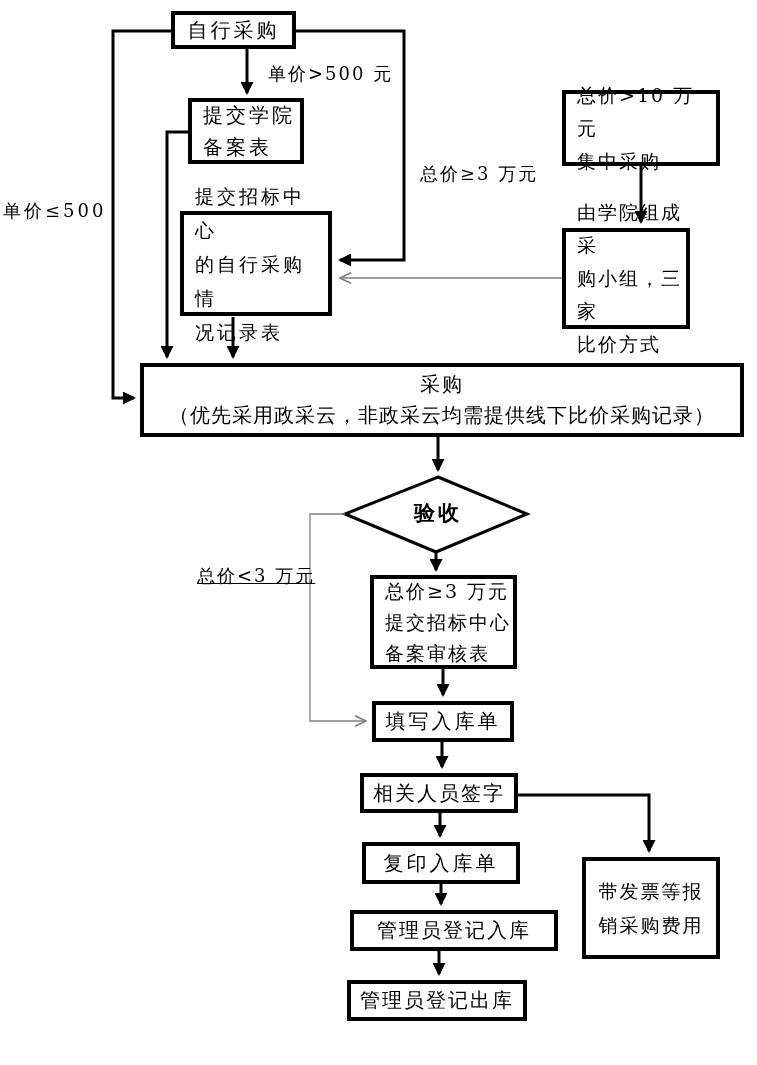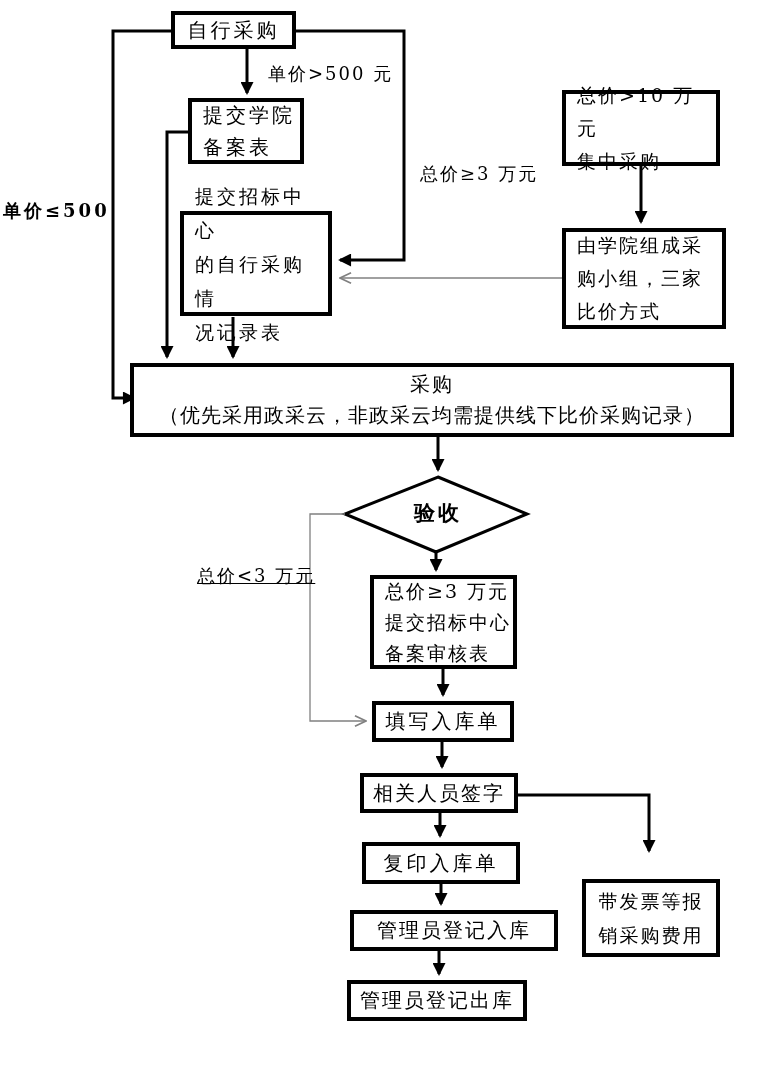--- a/index.html
+++ b/index.html
@@ -64,21 +64,21 @@
     font-weight: bold;
   }
   .edge-label {
     position: absolute;
     font-size: 18px;
     letter-spacing: 2px;
     white-space: nowrap;
   }
   .lbl-unit-gt { left: 268px; top: 62px; }
   .lbl-total-ge { left: 420px; top: 162px; }
-  .lbl-unit-le { left: 3px; top: 199px; letter-spacing: 3px; font-weight: bold; }
+  .lbl-unit-le { left: 3px; top: 199px; letter-spacing: 3px; }
   .lbl-total-lt { left: 197px; top: 564px; text-decoration: underline; }
 </style>
 </head>
 <body>
 
 <div class="canvas">
 
   <svg class="connectors" viewBox="0 0 757 1065" xmlns="http://www.w3.org/2000/svg">
     <defs>
       <marker id="arrow" viewBox="0 0 10 10" refX="8.5" refY="5" markerWidth="14" markerHeight="13" markerUnits="userSpaceOnUse" orient="auto">
@@ -126,27 +126,27 @@
     <div>提交招标中心</div>
     <div>的自行采购情</div>
     <div>况记录表</div>
   </div>
 
   <div class="node left" style="left:562px; top:90px; width:158px; height:76px; line-height:33px; letter-spacing:2px;">
     <div>总价&gt;10 万元</div>
     <div>集中采购</div>
   </div>
 
-  <div class="node left" style="left:562px; top:228px; width:164px; height:101px; line-height:33px; letter-spacing:2px;">
+  <div class="node left" style="left:562px; top:228px; width:128px; height:101px; line-height:33px; letter-spacing:2px;">
     <div>由学院组成采</div>
     <div>购小组，三家</div>
     <div>比价方式</div>
   </div>
 
-  <div class="node center big" style="left:130px; top:363px; width:604px; height:74px; line-height:31px;">
+  <div class="node center big" style="left:140px; top:363px; width:604px; height:74px; line-height:31px;">
     <div class="purchase-line1">采购</div>
     <div class="purchase-line2">（优先采用政采云，非政采云均需提供线下比价采购记录）</div>
   </div>
 
   <div class="diamond-label">验收</div>
 
   <div class="node left" style="left:370px; top:575px; width:147px; height:94px; line-height:31px; letter-spacing:2px;">
     <div>总价≥3 万元</div>
     <div>提交招标中心</div>
     <div>备案审核表</div>
@@ -165,21 +165,21 @@
   </div>
 
   <div class="node center big" style="left:350px; top:910px; width:208px; height:41px; letter-spacing:2px;">
     <div>管理员登记入库</div>
   </div>
 
   <div class="node center big" style="left:347px; top:980px; width:180px; height:41px; letter-spacing:2px;">
     <div>管理员登记出库</div>
   </div>
 
-  <div class="node center" style="left:582px; top:857px; width:138px; height:78px; line-height:34px; letter-spacing:2px;margin-top:22px;">
+  <div class="node center" style="left:582px; top:857px; width:138px; height:102px; line-height:34px; letter-spacing:2px;">
     <div>带发票等报</div>
     <div>销采购费用</div>
   </div>
 
   <div class="edge-label lbl-unit-gt">单价&gt;500 元</div>
   <div class="edge-label lbl-total-ge">总价≥3 万元</div>
   <div class="edge-label lbl-unit-le">单价≤500</div>
   <div class="edge-label lbl-total-lt">总价&lt;3 万元</div>
 
 </div>

